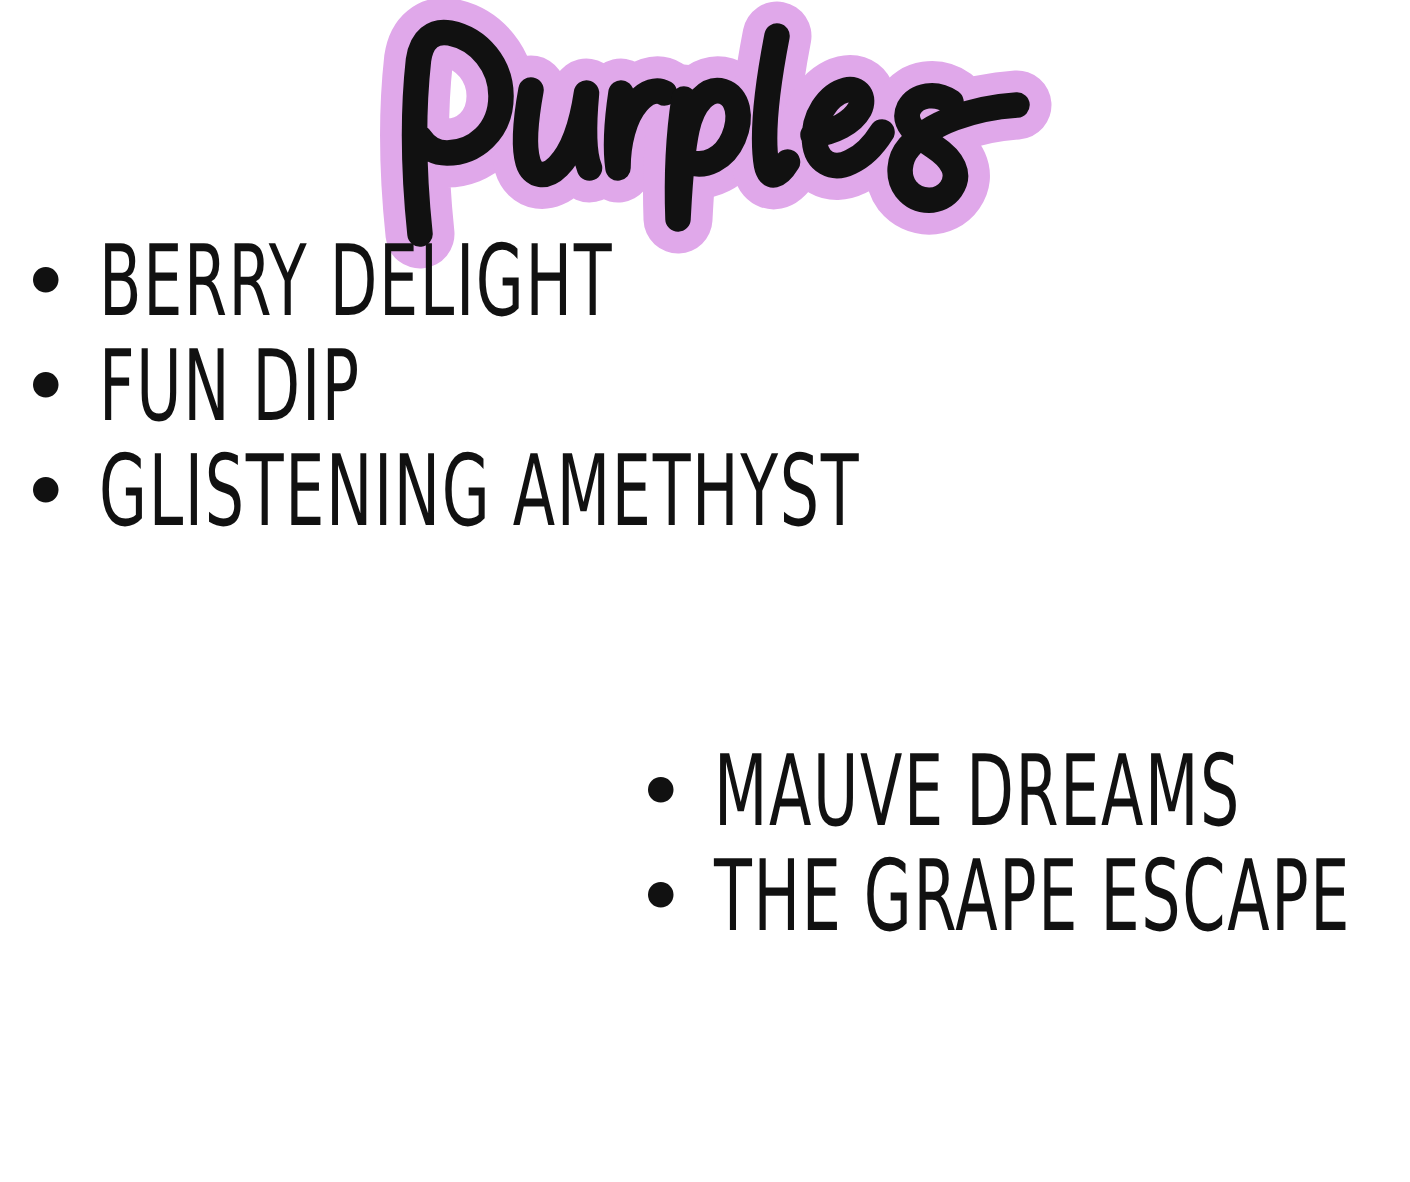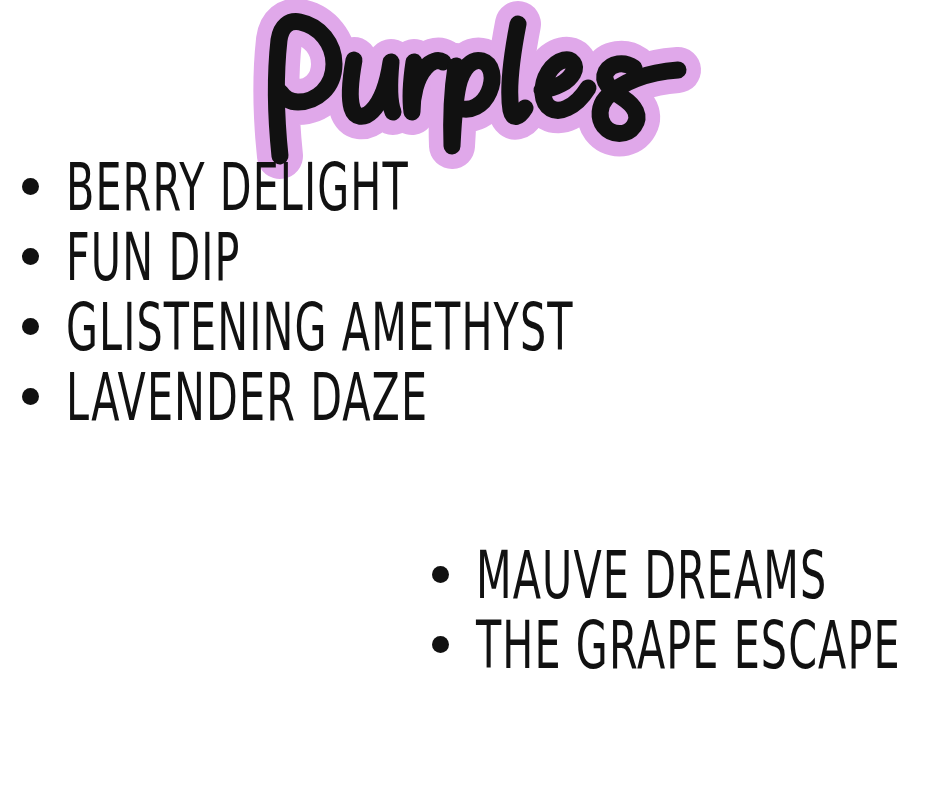--- a/index.html
+++ b/index.html
@@ -57,21 +57,20 @@
   }
   #list-primary {
     left: 14px;
     top: 152px;
     width: 700px;
   }
   #list-secondary {
     left: 424px;
     top: 492px;
     width: 510px;
-    margin-top: 48px;
   }
 
   .list-item {
     position: relative;
     height: 70px;
     line-height: 70px;
     white-space: nowrap;
     padding-left: 52px;
   }
   .bullet {
@@ -135,24 +134,20 @@
       <span class="item-label" style="color: rgb(17, 17, 17);">BERRY DELIGHT</span>
     </li>
     <li class="list-item">
       <span class="bullet" style="background: rgb(17, 17, 17);"></span>
       <span class="item-label" style="color: rgb(17, 17, 17);">FUN DIP</span>
     </li>
     <li class="list-item">
       <span class="bullet" style="background: rgb(17, 17, 17);"></span>
       <span class="item-label" style="color: rgb(17, 17, 17);">GLISTENING AMETHYST</span>
     </li>
-    <li class="list-item">
-      <span class="bullet" style="background: rgb(17, 17, 17);"></span>
-      <span class="item-label" style="color: rgb(17, 17, 17);">LAVENDER DAZE</span>
-    </li>
   </ul>
 
   <ul class="list" id="list-secondary">
     <li class="list-item">
       <span class="bullet" style="background: rgb(17, 17, 17);"></span>
       <span class="item-label" style="color: rgb(17, 17, 17);">MAUVE DREAMS</span>
     </li>
     <li class="list-item">
       <span class="bullet" style="background: rgb(17, 17, 17);"></span>
       <span class="item-label" style="color: rgb(17, 17, 17);">THE GRAPE ESCAPE</span>

